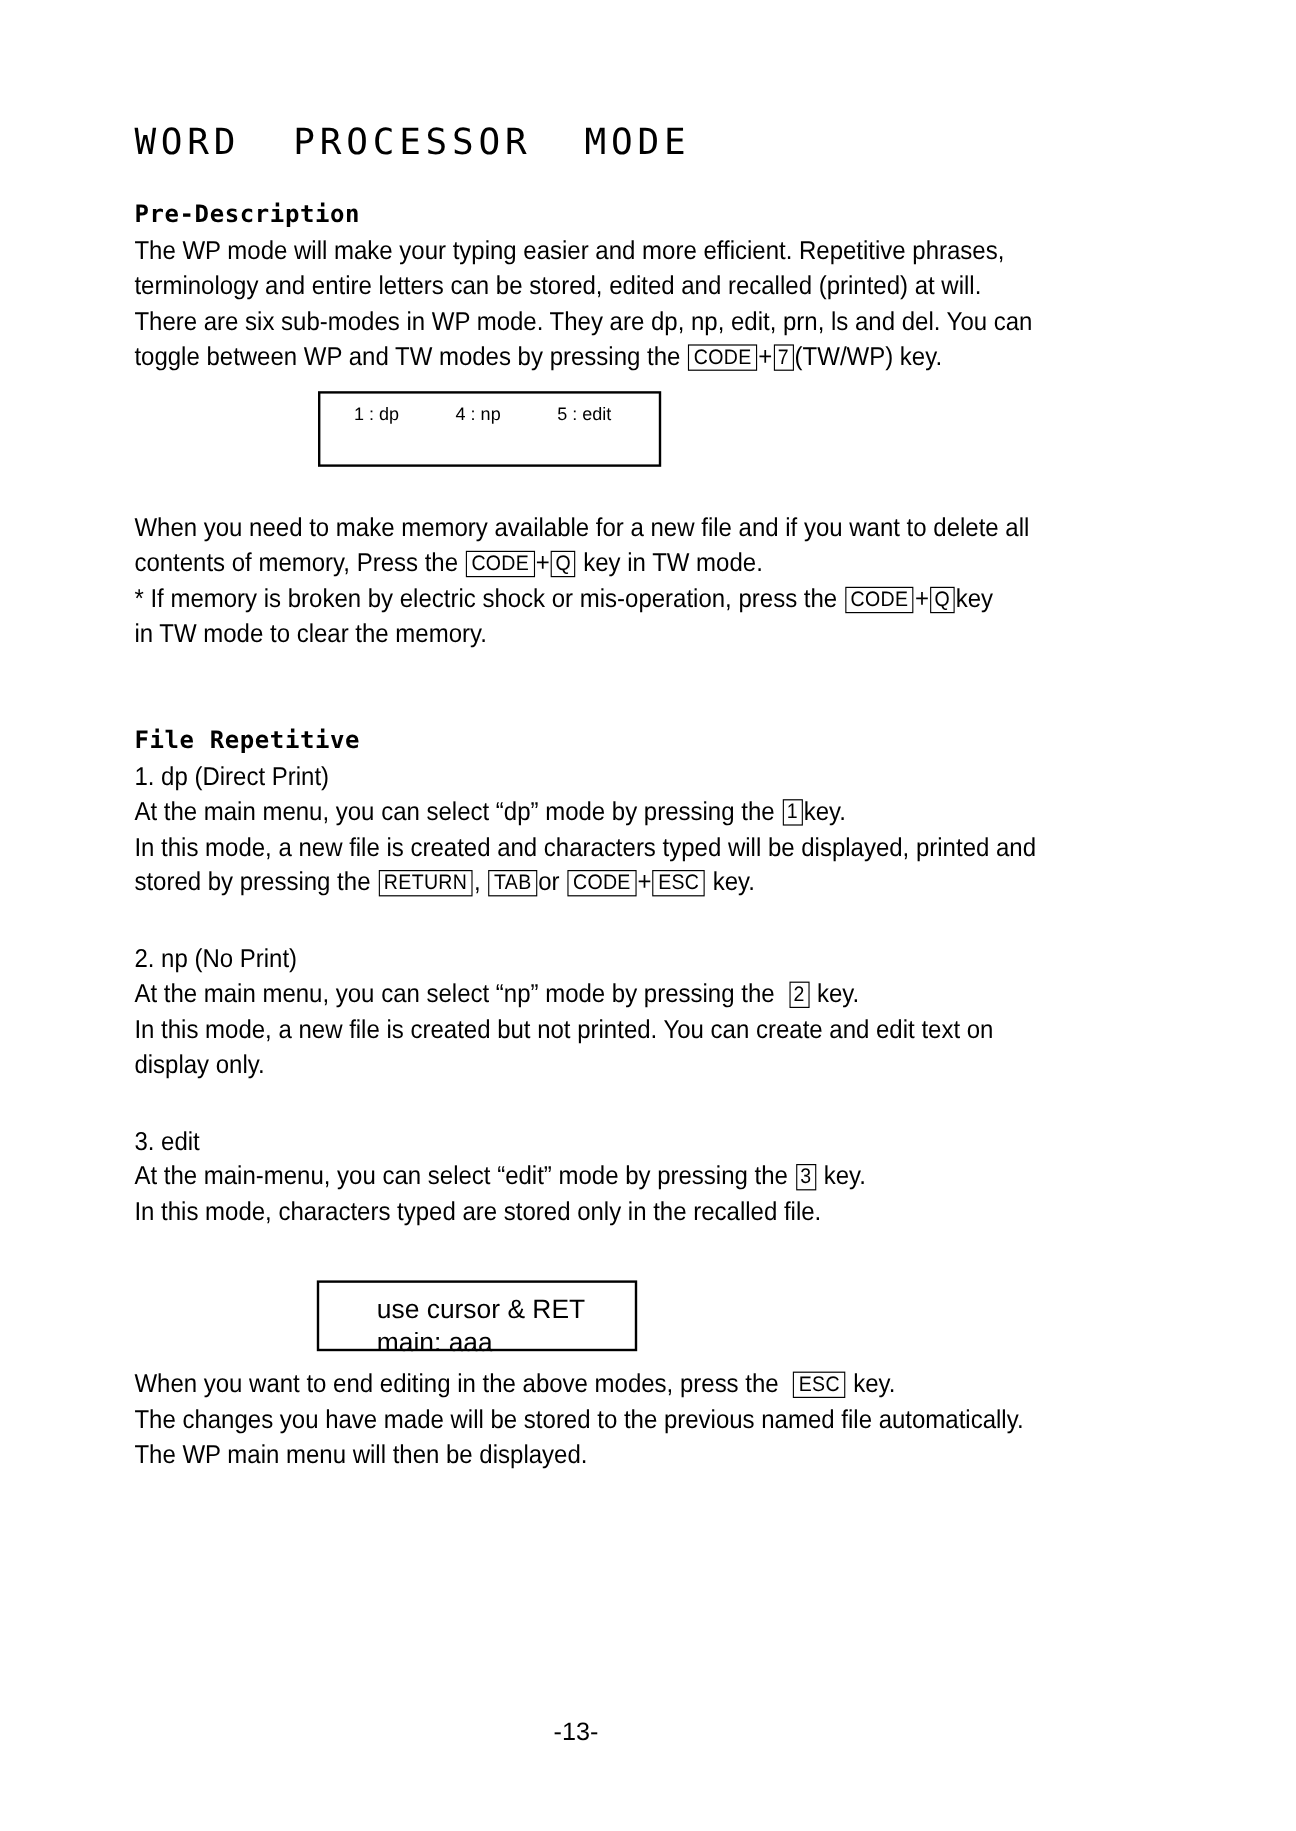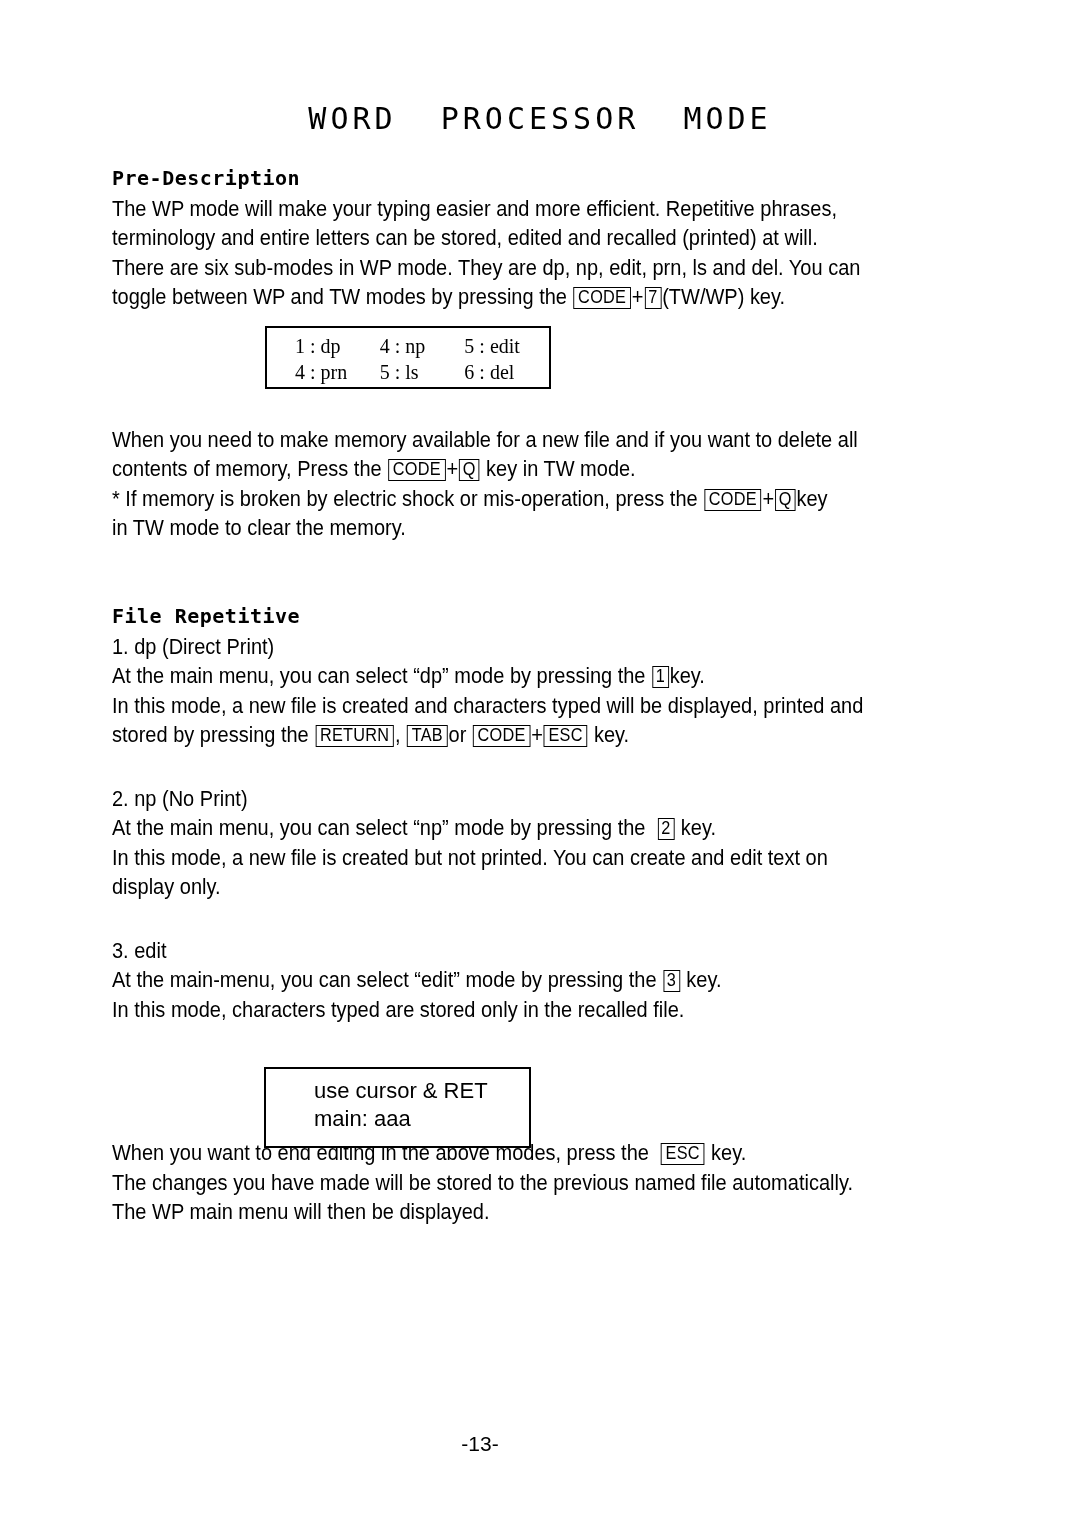--- a/index.html
+++ b/index.html
@@ -24,21 +24,20 @@
   
   .doc-title {
     font-family: "DejaVu Sans Mono", "Liberation Mono", monospace;
     font-size: 30px;
     letter-spacing: 4px;
     color: #000;
     line-height: 1.25;
     white-space: pre;
     margin: 0 0 26px 0;
     font-weight: 400;
-    text-align: center;
   }
 
   
   .sec-head {
     font-family: "DejaVu Sans Mono", "Liberation Mono", monospace;
     font-size: 20px;
     letter-spacing: 0.5px;
     color: #000;
     margin: 0 0 2px 0;
     line-height: 1.45;
@@ -86,33 +85,33 @@
   .lcd-menu {
     position: absolute;
     left: 265px;
     top: 326px;
     width: 286px;
     height: 63px;
     padding-top: 5px;
   }
   .lcd-menu-row {
     display: flex;
-    font-family: Liberation Serif, serif;
-    font-size: 20px;
+    font-family: Liberation Sans, sans-serif;
+    font-size: 15px;
     line-height: 26px;
     padding-left: 28px;
   }
   .lcd-menu-cell { width: 86px; }
 
   .lcd-name {
     position: absolute;
     left: 264px;
     top: 1067px;
     width: 267px;
-    height: 81px;
+    height: 59px;
     padding-top: 8px;
   }
   .lcd-name-row {
     font-family: "Liberation Sans", sans-serif;
     font-size: 22px;
     line-height: 28px;
     padding-left: 48px;
   }
 
   
@@ -204,25 +203,20 @@
     </p>
 
   </div>
 
   <div class="lcd-box lcd-menu">
     <div class="lcd-menu-row">
       <span class="lcd-menu-cell">1 : dp</span>
       <span class="lcd-menu-cell">4 : np</span>
       <span class="lcd-menu-cell">5 : edit</span>
     </div>
-    <div class="lcd-menu-row">
-      <span class="lcd-menu-cell">4 : prn</span>
-      <span class="lcd-menu-cell">5 : ls</span>
-      <span class="lcd-menu-cell">6 : del</span>
-    </div>
   </div>
 
   <div class="lcd-box lcd-name">
     <div class="lcd-name-row">use cursor &amp; RET</div>
     <div class="lcd-name-row">main: aaa</div>
   </div>
 
   <div class="page-number">-13-</div>
 
 </div>

